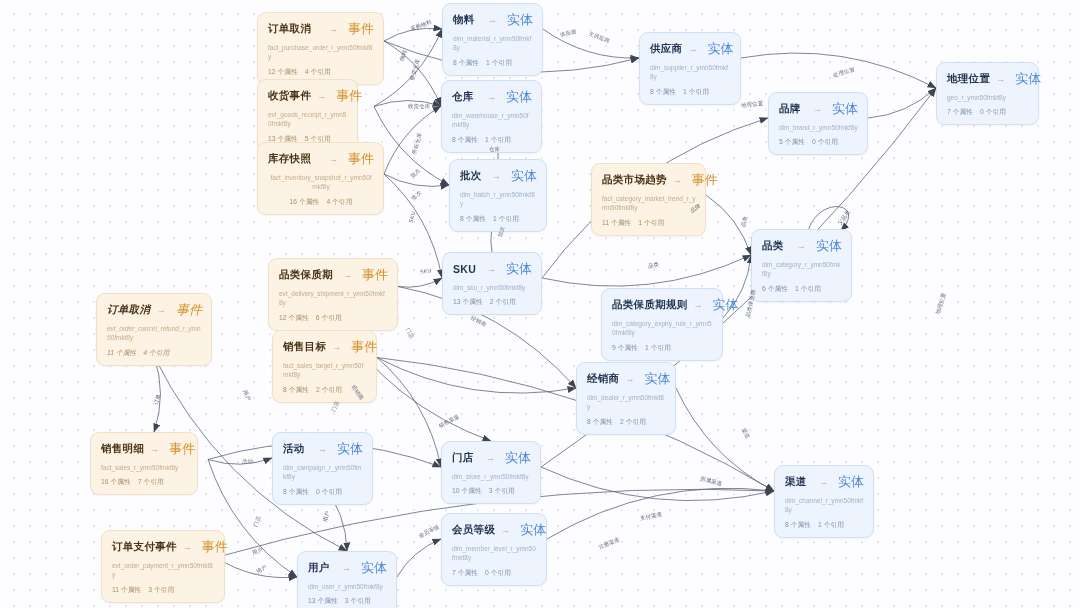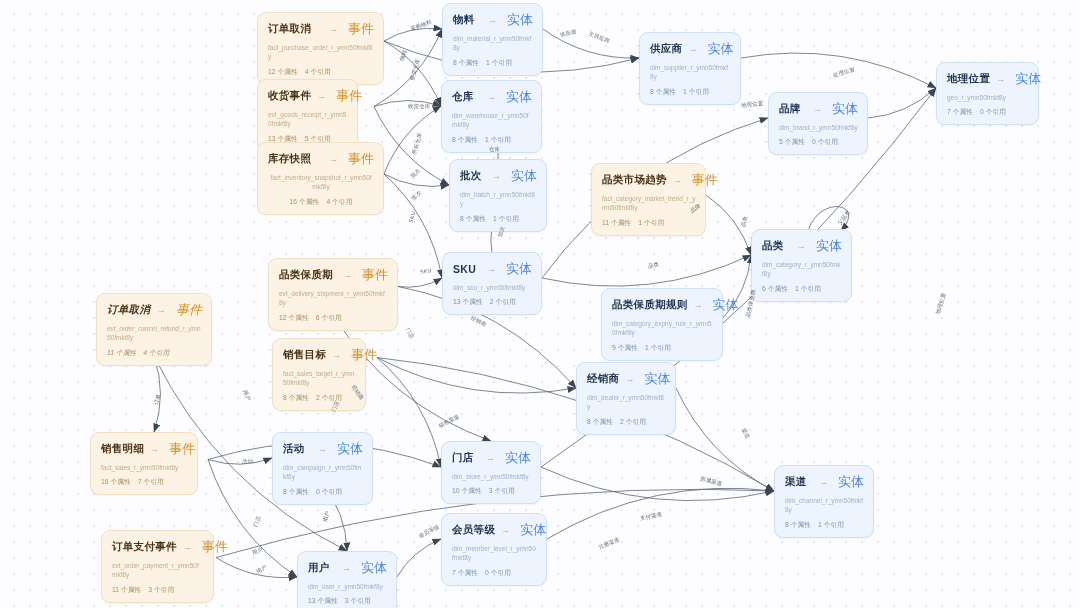--- a/index.html
+++ b/index.html
@@ -142,39 +142,39 @@
       </div>
       <div class="node event" style="left: 96px; top: 293px; width: 116px; min-height: 63px; font-style: italic;">
         <div class="n-head">
           <span class="n-title">订单取消</span>
           <span class="n-arrow">→</span>
           <span class="n-badge">事件</span>
         </div>
         <div class="n-table">evt_order_cancel_refund_r_ymn50fmkf8y</div>
         <div class="n-meta"><span>11 个属性</span><span class="gap"></span><span>4 个引用</span></div>
       </div>
-      <div class="node event" style="left: 272px; top: 330px; width: 94px; min-height: 55px; margin-top: 8px;">
+      <div class="node event" style="left: 272px; top: 330px; width: 105px; min-height: 55px;">
         <div class="n-head">
           <span class="n-title">销售目标</span>
           <span class="n-arrow">→</span>
           <span class="n-badge">事件</span>
         </div>
         <div class="n-table">fact_sales_target_r_ymn50fmkf8y</div>
         <div class="n-meta"><span>8 个属性</span><span class="gap"></span><span>2 个引用</span></div>
       </div>
       <div class="node event" style="left: 90px; top: 432px; width: 108px; min-height: 55px;">
         <div class="n-head">
           <span class="n-title">销售明细</span>
           <span class="n-arrow">→</span>
           <span class="n-badge">事件</span>
         </div>
         <div class="n-table">fact_sales_r_ymn50fmkf8y</div>
         <div class="n-meta"><span>16 个属性</span><span class="gap"></span><span>7 个引用</span></div>
       </div>
-      <div class="node event" style="left: 101px; top: 530px; width: 113px; min-height: 55px;">
+      <div class="node event" style="left: 101px; top: 530px; width: 124px; min-height: 55px;">
         <div class="n-head">
           <span class="n-title">订单支付事件</span>
           <span class="n-arrow">→</span>
           <span class="n-badge">事件</span>
         </div>
         <div class="n-table">evt_order_payment_r_ymn50fmkf8y</div>
         <div class="n-meta"><span>11 个属性</span><span class="gap"></span><span>3 个引用</span></div>
       </div>
       <div class="node event" style="left: 591px; top: 163px; width: 115px; min-height: 64px;">
         <div class="n-head">

